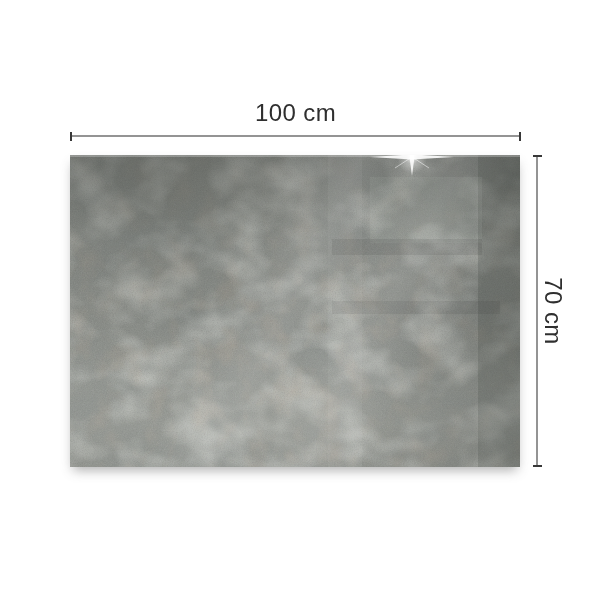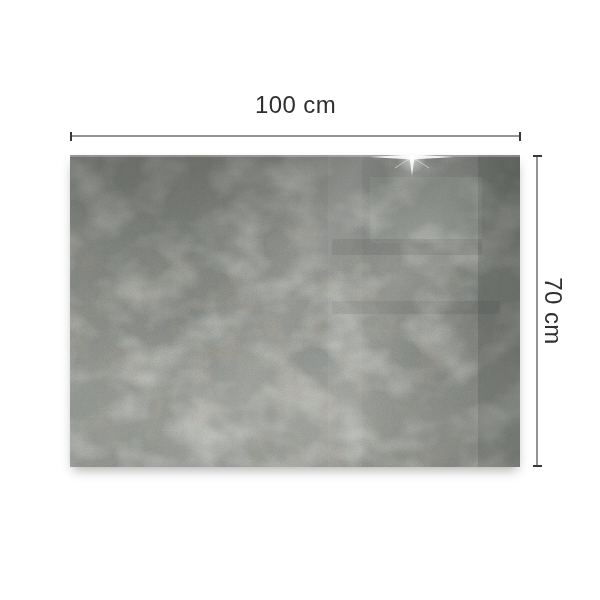--- a/index.html
+++ b/index.html
@@ -19,21 +19,21 @@
   }
   .dim-label {
     color: #2f2f2f;
     font-size: 24px;
     letter-spacing: 0.4px;
     line-height: 26px;
   }
   .w-label {
     position: absolute;
     left: 70px;
-    top: 92px;
+    top: 100px;
     width: 451px;
     text-align: center;
   }
   .h-label {
     position: absolute;
     left: 503px;
     top: 298px;
     width: 100px;
     height: 26px;
     text-align: center;

